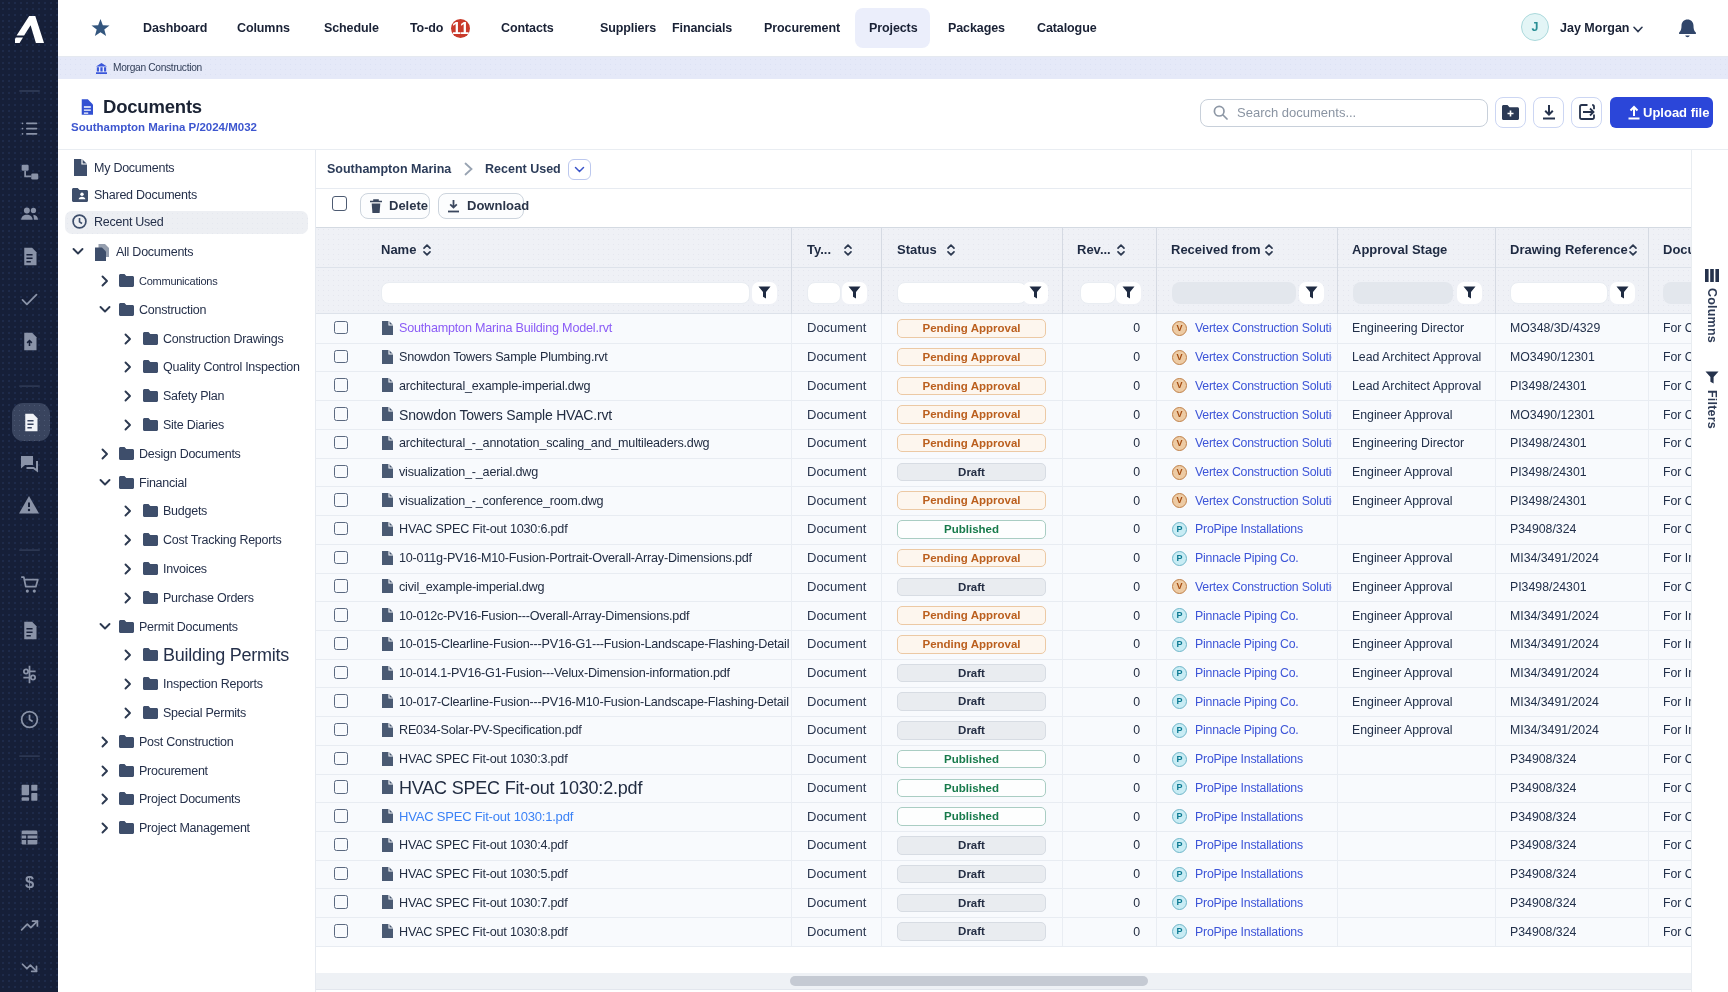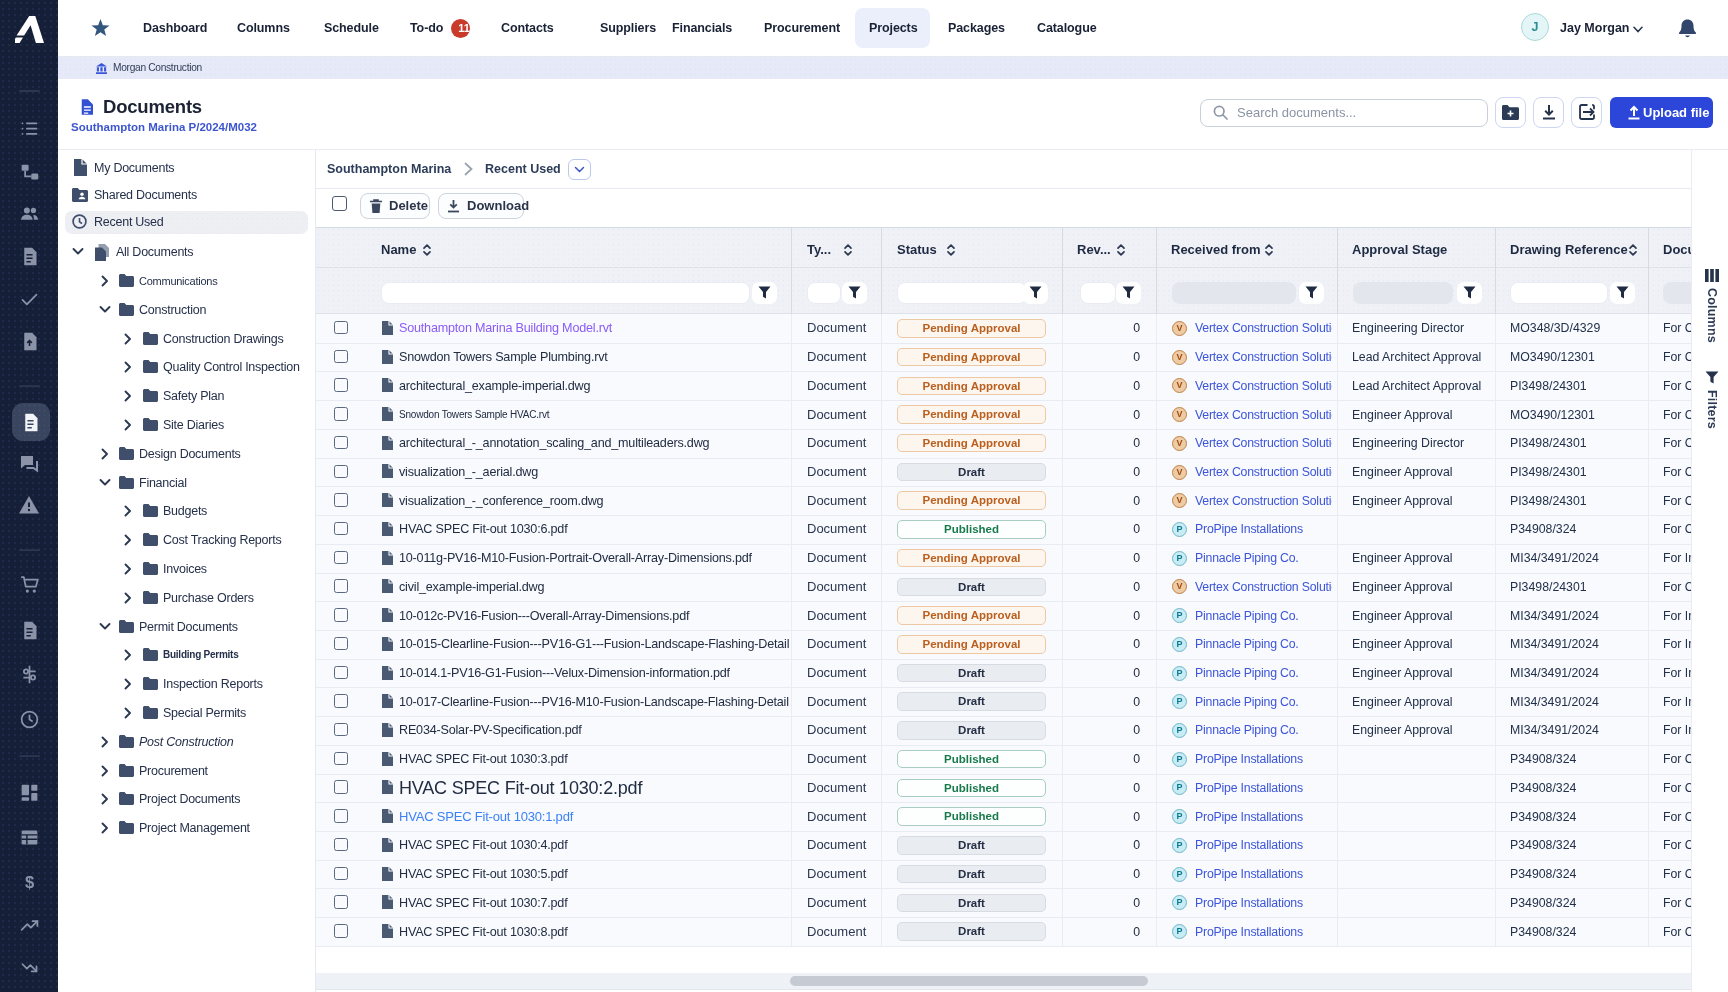--- a/index.html
+++ b/index.html
@@ -127,21 +127,21 @@
 <div class="nav-it" style="left:237px;">Columns</div>
 <div class="nav-it" style="left:324px;">Schedule</div>
 <div class="nav-it" style="left:410px;">To-do</div>
 <div class="nav-it" style="left:501px;">Contacts</div>
 <div class="nav-it" style="left:600px;">Suppliers</div>
 <div class="nav-it" style="left:672px;">Financials</div>
 <div class="nav-it" style="left:764px;">Procurement</div>
 <div class="nav-it" style="left:869px;">Projects</div>
 <div class="nav-it" style="left:948px;">Packages</div>
 <div class="nav-it" style="left:1037px;">Catalogue</div>
-<div class="abs" style="left:451px;top:19px;width:19px;height:19px;border-radius:50%;background:#c93a2b;color:#fff;font-size:11px;font-weight:700;text-align:right;line-height:19px;">11</div>
+<div class="abs" style="left:451px;top:19px;width:19px;height:19px;border-radius:50%;background:#c93a2b;color:#fff;font-size:16px;font-weight:700;text-align:center;line-height:19px;">11</div>
 <div class="abs" style="left:1521px;top:13px;width:28px;height:28px;border-radius:50%;background:#e3f5f6;border:1px solid #abd9dc;color:#2a8f95;font-size:12.5px;font-weight:700;text-align:center;line-height:26px;">J</div>
 <div class="abs" style="left:1560px;top:21px;font-size:12.5px;font-weight:700;color:#192135;">Jay Morgan</div>
 <svg class="abs" style="left:1633px;top:26px;" width="10" height="7" viewBox="0 0 10 7">
     <path d="M1 1.3l4 4.2 4-4.2" fill="none" stroke="#2c3850" stroke-width="1.6" stroke-linecap="round"></path>
   </svg>
 <svg class="abs" style="left:1678px;top:18px;" width="19" height="21" viewBox="0 0 19 21">
     <path d="M9.5 1.5c3.6 0 6 2.6 6 6.2 0 4.1 1.2 5.6 2.3 6.7.5.5.2 1.6-.7 1.6H1.9c-.9 0-1.2-1.1-.7-1.6 1.1-1.1 2.3-2.6 2.3-6.7 0-3.6 2.4-6.2 6-6.2z" fill="#31466a"></path>
     <path d="M7.2 17.5a2.4 2.4 0 0 0 4.6 0z" fill="#31466a"></path>
   </svg>
 <div id="crumbbar"></div>
@@ -299,42 +299,42 @@
 <svg class="abs" style="left:119px;top:619.5999999999999px;" width="15" height="13" viewBox="0 0 15 13">
     <path d="M0 1.5C0 .7.7 0 1.5 0h4l1.8 2h6.2c.8 0 1.5.7 1.5 1.5v8c0 .8-.7 1.5-1.5 1.5h-12C.7 13 0 12.3 0 11.5z" fill="#3e4e6b"></path>
   </svg>
 <div class="abs" style="left:139px;top:617.5999999999999px;height:18px;line-height:18px;font-size:12.5px;font-weight:500;color:#25304a;letter-spacing:-0.25px;">Permit Documents</div>
 <svg class="abs" style="left:122px;top:649.3999999999999px;" width="12" height="12" viewBox="0 0 12 12">
     <path d="M3.5 1.5 8 6l-4.5 4.5" fill="none" stroke="#2c3950" stroke-width="1.9" stroke-linecap="round" stroke-linejoin="round"></path>
   </svg>
 <svg class="abs" style="left:143px;top:648.3999999999999px;" width="15" height="13" viewBox="0 0 15 13">
     <path d="M0 1.5C0 .7.7 0 1.5 0h4l1.8 2h6.2c.8 0 1.5.7 1.5 1.5v8c0 .8-.7 1.5-1.5 1.5h-12C.7 13 0 12.3 0 11.5z" fill="#3e4e6b"></path>
   </svg>
-<div class="abs" style="left:163px;top:646.3999999999999px;height:18px;line-height:18px;font-size:10px;font-weight:700;color:#25304a;letter-spacing:-0.25px;">Building Permits</div>
+<div class="abs" style="left:163px;top:646.3999999999999px;height:18px;line-height:18px;font-size:18px;font-weight:400;color:#25304a;letter-spacing:-0.25px;">Building Permits</div>
 <svg class="abs" style="left:122px;top:678.1999999999998px;" width="12" height="12" viewBox="0 0 12 12">
     <path d="M3.5 1.5 8 6l-4.5 4.5" fill="none" stroke="#2c3950" stroke-width="1.9" stroke-linecap="round" stroke-linejoin="round"></path>
   </svg>
 <svg class="abs" style="left:143px;top:677.1999999999998px;" width="15" height="13" viewBox="0 0 15 13">
     <path d="M0 1.5C0 .7.7 0 1.5 0h4l1.8 2h6.2c.8 0 1.5.7 1.5 1.5v8c0 .8-.7 1.5-1.5 1.5h-12C.7 13 0 12.3 0 11.5z" fill="#3e4e6b"></path>
   </svg>
 <div class="abs" style="left:163px;top:675.1999999999998px;height:18px;line-height:18px;font-size:12.5px;font-weight:500;color:#25304a;letter-spacing:-0.25px;">Inspection Reports</div>
 <svg class="abs" style="left:122px;top:706.9999999999998px;" width="12" height="12" viewBox="0 0 12 12">
     <path d="M3.5 1.5 8 6l-4.5 4.5" fill="none" stroke="#2c3950" stroke-width="1.9" stroke-linecap="round" stroke-linejoin="round"></path>
   </svg>
 <svg class="abs" style="left:143px;top:705.9999999999998px;" width="15" height="13" viewBox="0 0 15 13">
     <path d="M0 1.5C0 .7.7 0 1.5 0h4l1.8 2h6.2c.8 0 1.5.7 1.5 1.5v8c0 .8-.7 1.5-1.5 1.5h-12C.7 13 0 12.3 0 11.5z" fill="#3e4e6b"></path>
   </svg>
 <div class="abs" style="left:163px;top:703.9999999999998px;height:18px;line-height:18px;font-size:12.5px;font-weight:500;color:#25304a;letter-spacing:-0.25px;">Special Permits</div>
 <svg class="abs" style="left:99px;top:735.7999999999997px;" width="12" height="12" viewBox="0 0 12 12">
     <path d="M3.5 1.5 8 6l-4.5 4.5" fill="none" stroke="#2c3950" stroke-width="1.9" stroke-linecap="round" stroke-linejoin="round"></path>
   </svg>
 <svg class="abs" style="left:119px;top:734.7999999999997px;" width="15" height="13" viewBox="0 0 15 13">
     <path d="M0 1.5C0 .7.7 0 1.5 0h4l1.8 2h6.2c.8 0 1.5.7 1.5 1.5v8c0 .8-.7 1.5-1.5 1.5h-12C.7 13 0 12.3 0 11.5z" fill="#3e4e6b"></path>
   </svg>
-<div class="abs" style="left:139px;top:732.7999999999997px;height:18px;line-height:18px;font-size:12.5px;font-weight:500;color:#25304a;letter-spacing:-0.25px;font-style:italic;">Post Construction</div>
+<div class="abs" style="left:139px;top:732.7999999999997px;height:18px;line-height:18px;font-size:12.5px;font-weight:500;color:#25304a;letter-spacing:-0.25px;">Post Construction</div>
 <svg class="abs" style="left:99px;top:764.5999999999997px;" width="12" height="12" viewBox="0 0 12 12">
     <path d="M3.5 1.5 8 6l-4.5 4.5" fill="none" stroke="#2c3950" stroke-width="1.9" stroke-linecap="round" stroke-linejoin="round"></path>
   </svg>
 <svg class="abs" style="left:119px;top:763.5999999999997px;" width="15" height="13" viewBox="0 0 15 13">
     <path d="M0 1.5C0 .7.7 0 1.5 0h4l1.8 2h6.2c.8 0 1.5.7 1.5 1.5v8c0 .8-.7 1.5-1.5 1.5h-12C.7 13 0 12.3 0 11.5z" fill="#3e4e6b"></path>
   </svg>
 <div class="abs" style="left:139px;top:761.5999999999997px;height:18px;line-height:18px;font-size:12.5px;font-weight:500;color:#25304a;letter-spacing:-0.25px;">Procurement</div>
 <svg class="abs" style="left:99px;top:793.3999999999996px;" width="12" height="12" viewBox="0 0 12 12">
     <path d="M3.5 1.5 8 6l-4.5 4.5" fill="none" stroke="#2c3950" stroke-width="1.9" stroke-linecap="round" stroke-linejoin="round"></path>
   </svg>
@@ -532,21 +532,21 @@
 <div class="abs" style="left:1172px;top:378.3px;width:15px;height:15px;border-radius:50%;background:#edcba4;border:1px solid #c08149;color:#a34b10;font-size:9px;font-weight:700;text-align:center;line-height:13.4px;">V</div>
 <div class="abs" style="left:1195px;top:376.8px;width:137px;height:18px;line-height:18px;font-size:12.3px;letter-spacing:-0.2px;font-weight:400;color:#3d55d8;white-space:nowrap;overflow:hidden;">Vertex Construction Solution</div>
 <div class="abs" style="left:1352px;top:376.8px;height:18px;line-height:18px;font-size:12.3px;font-weight:400;color:#22304a;white-space:nowrap;">Lead Architect Approval</div>
 <div class="abs" style="left:1510px;top:376.8px;height:18px;line-height:18px;font-size:12.3px;font-weight:400;color:#22304a;white-space:nowrap;">PI3498/24301</div>
 <div class="abs" style="left:1663px;top:376.8px;width:28px;height:18px;line-height:18px;font-size:12.3px;font-weight:400;color:#22304a;white-space:nowrap;overflow:hidden;">For Construction</div>
 <div class="abs" style="left:334px;top:407.0px;width:13.5px;height:13.5px;border:1.8px solid #5b6980;border-radius:2.5px;background:transparent;"></div>
 <svg class="abs" style="left:381.5px;top:407.02px;" width="11" height="14" viewBox="0 0 11 14">
     <path d="M0 0h7l4 4v10H0z" fill="#4a5a73"></path>
     <path d="M7 0v4h4" fill="none" stroke="#f8fafd" stroke-width="1.1"></path>
   </svg>
-<div class="abs" style="left:399px;top:405.5px;width:390px;height:18px;line-height:18px;font-size:10px;letter-spacing:-0.2px;font-weight:400;color:#222d42;white-space:nowrap;overflow:hidden;">Snowdon Towers Sample HVAC.rvt</div>
+<div class="abs" style="left:399px;top:405.5px;width:390px;height:18px;line-height:18px;font-size:14px;letter-spacing:-0.2px;font-weight:400;color:#222d42;white-space:nowrap;overflow:hidden;">Snowdon Towers Sample HVAC.rvt</div>
 <div class="abs" style="left:807px;top:405.5px;height:18px;line-height:18px;font-size:13px;font-weight:400;color:#2b3750;white-space:nowrap;">Document</div>
 <div class="abs" style="left:897px;top:405.2px;width:149px;height:18.6px;background:#fdf6ee;border:1px solid #ecc9a4;border-radius:5px;color:#bb5f1e;font-size:11.5px;font-weight:700;text-align:center;line-height:17.6px;">Pending Approval</div>
 <div class="abs" style="left:1062px;top:405.5px;width:78px;height:18px;line-height:18px;font-size:12.3px;font-weight:400;color:#222d42;text-align:right;">0</div>
 <div class="abs" style="left:1172px;top:407.0px;width:15px;height:15px;border-radius:50%;background:#edcba4;border:1px solid #c08149;color:#a34b10;font-size:9px;font-weight:700;text-align:center;line-height:13.4px;">V</div>
 <div class="abs" style="left:1195px;top:405.5px;width:137px;height:18px;line-height:18px;font-size:12.3px;letter-spacing:-0.2px;font-weight:400;color:#3d55d8;white-space:nowrap;overflow:hidden;">Vertex Construction Solution</div>
 <div class="abs" style="left:1352px;top:405.5px;height:18px;line-height:18px;font-size:12.3px;font-weight:400;color:#22304a;white-space:nowrap;">Engineer Approval</div>
 <div class="abs" style="left:1510px;top:405.5px;height:18px;line-height:18px;font-size:12.3px;font-weight:400;color:#22304a;white-space:nowrap;">MO3490/12301</div>
 <div class="abs" style="left:1663px;top:405.5px;width:28px;height:18px;line-height:18px;font-size:12.3px;font-weight:400;color:#22304a;white-space:nowrap;overflow:hidden;">For Construction</div>
 <div class="abs" style="left:334px;top:435.7px;width:13.5px;height:13.5px;border:1.8px solid #5b6980;border-radius:2.5px;background:transparent;"></div>
 <svg class="abs" style="left:381.5px;top:435.74px;" width="11" height="14" viewBox="0 0 11 14">

